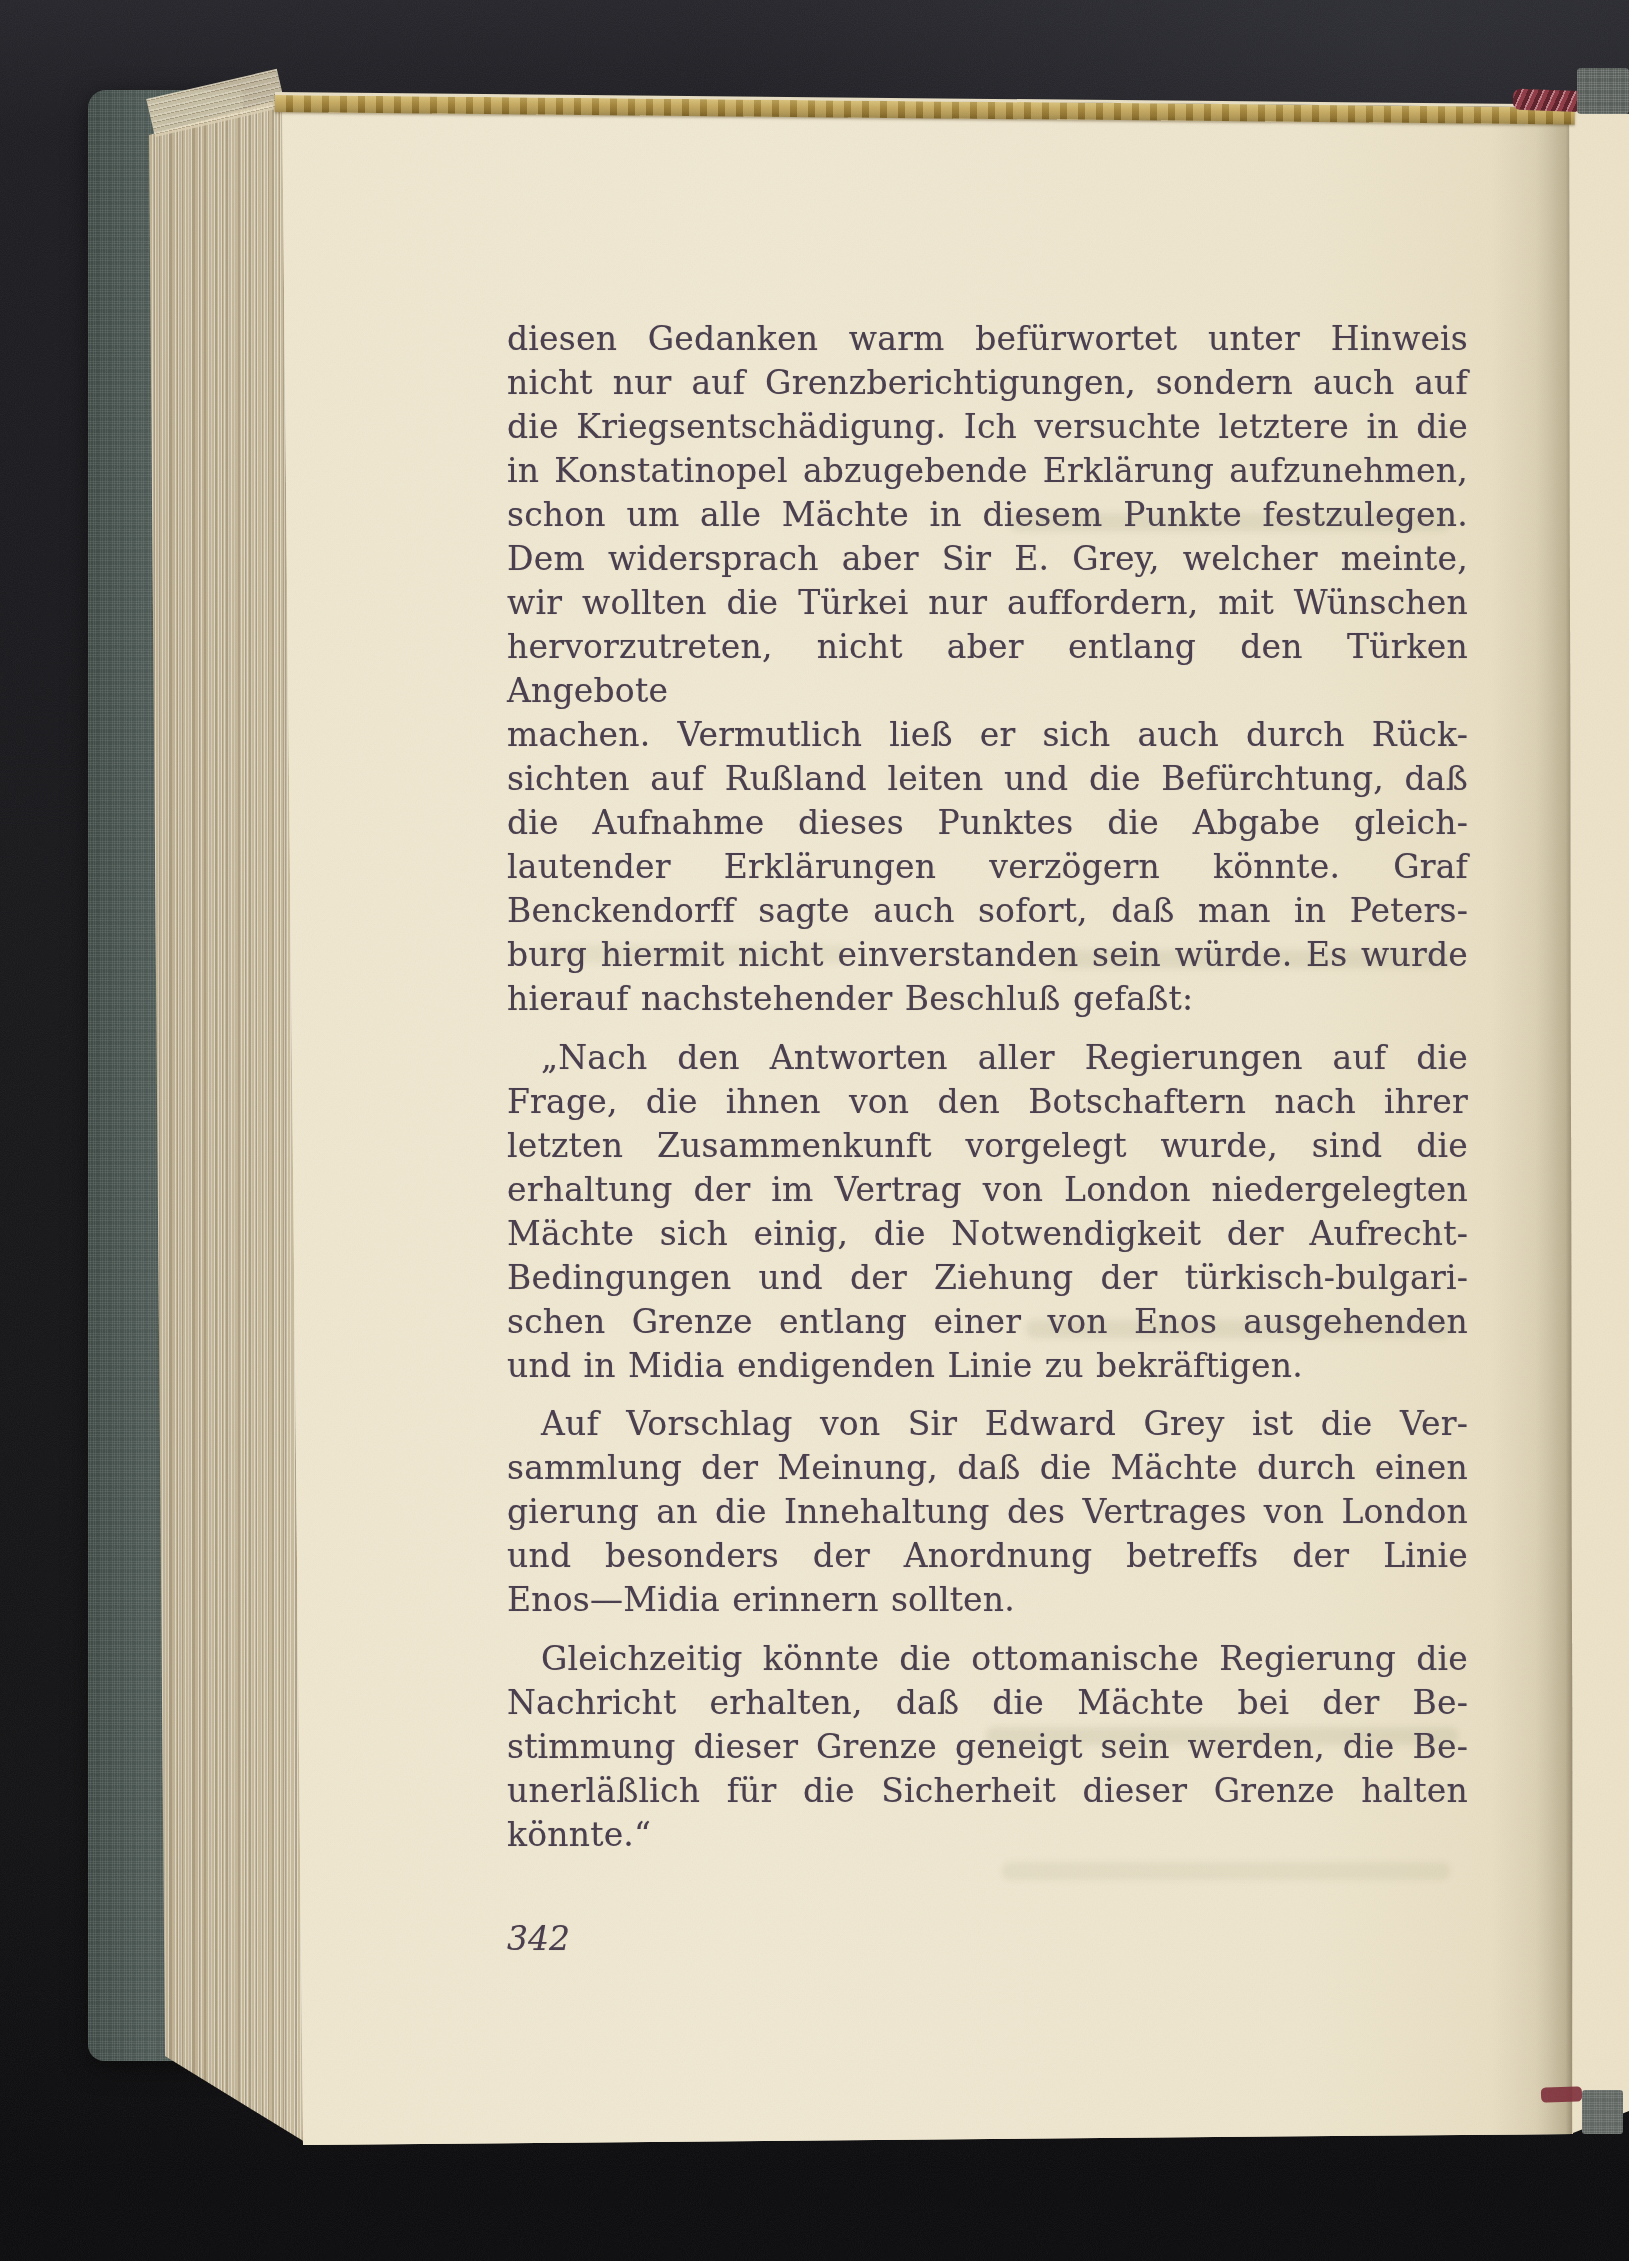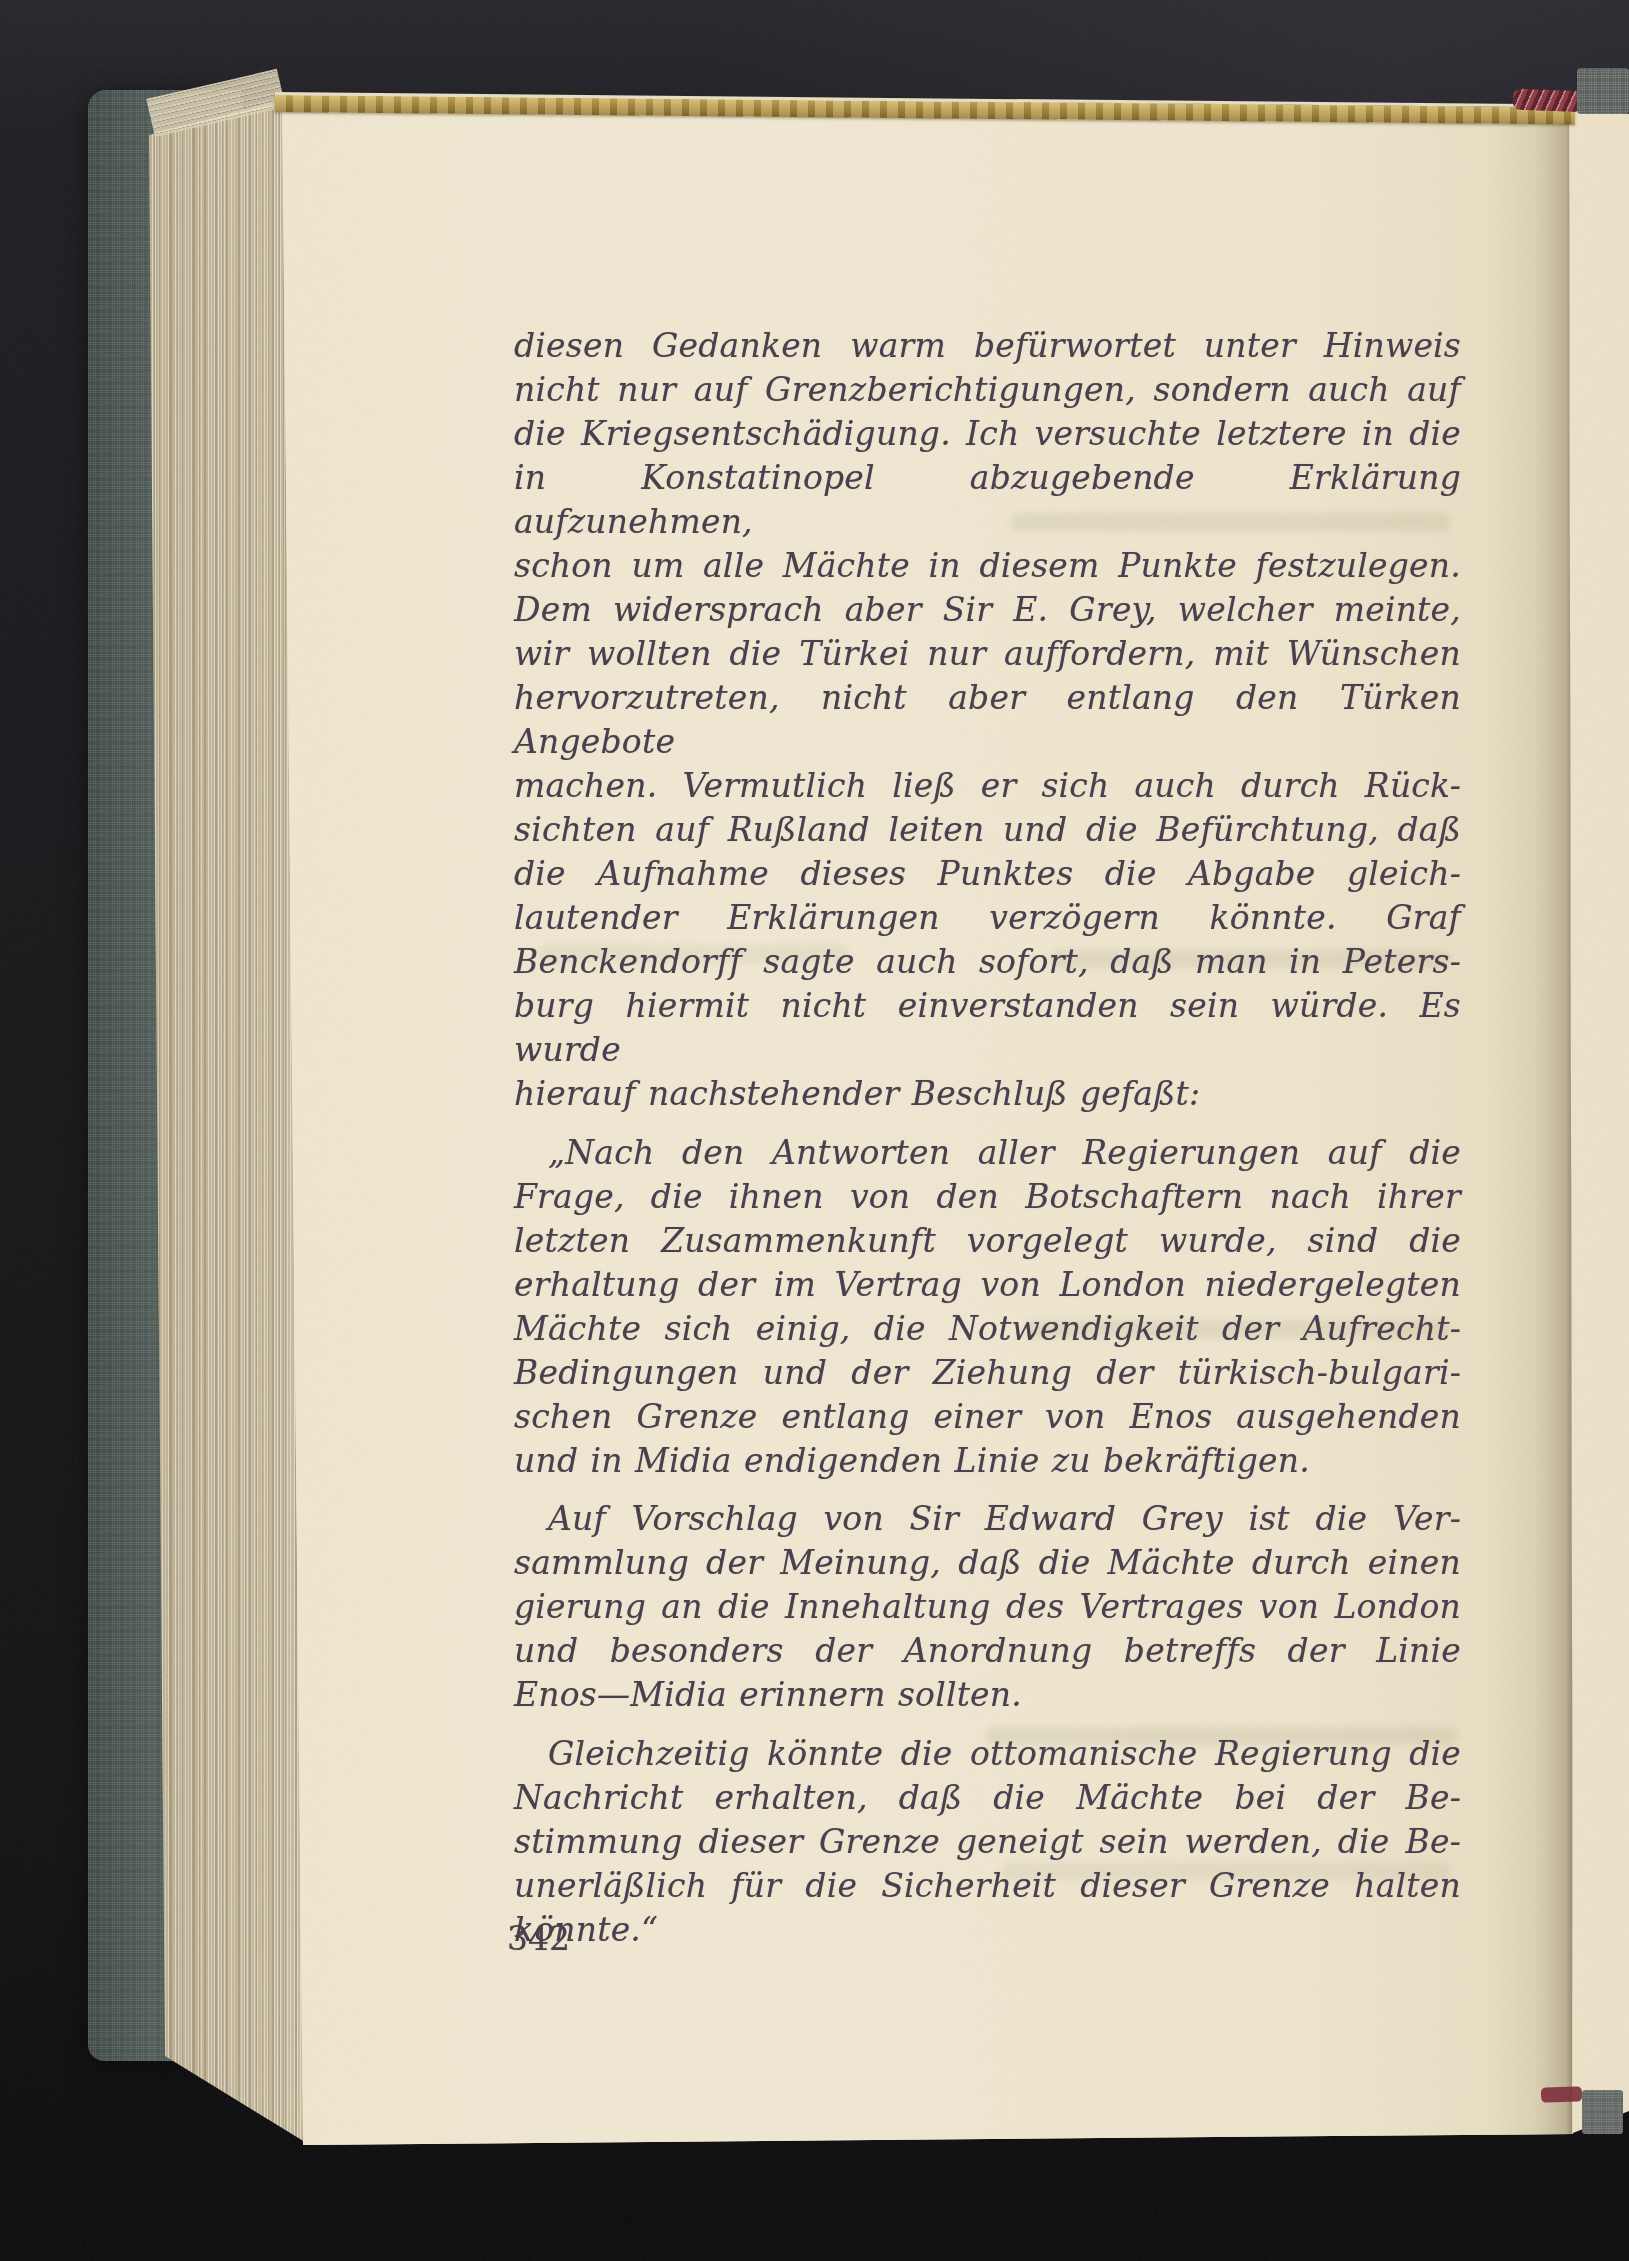--- a/index.html
+++ b/index.html
@@ -69,27 +69,27 @@
 
   
   .gutter{position:absolute;left:1491px;top:98px;width:81px;height:2036px;
     background:linear-gradient(90deg, rgba(120,100,60,0) 0%, rgba(120,100,60,.10) 55%, rgba(95,80,45,.28) 92%, rgba(70,55,30,.45) 100%);}
 
   
   .text-block{position:absolute;left:507px;top:317px;width:961px;
     font-size:33px;line-height:44px;color:#463b4a;
     text-shadow:0 0 0.8px rgba(71,59,74,.40);
     letter-spacing:0.2px;word-spacing:1.6px;}
-  .para{margin:7px;font-style:italic;}
+  .para{margin:0;}
   .para + .para{margin-top:14.7px;}
   .line{text-align:justify;text-align-last:justify;text-justify:inter-word;}
   .line.last{text-align-last:left;}
   .para.indent .line:first-child{padding-left:34px;}
   .page-number{position:absolute;left:507px;top:1919px;font-size:33px;color:#463b4a;
-    text-shadow:0 0 0.8px rgba(71,59,74,.40);}
+    text-shadow:0 0 0.8px rgba(71,59,74,.40);font-style:italic;}
 
   
   .ghost{position:absolute;height:18px;border-radius:8.1px;background:rgba(148,150,112,.16);filter:blur(3.3px);}
   .g1{left:1010px;top:513px;width:440px;}
   .g2{left:538px;top:945px;width:310px;opacity:.7;}
   .g3{left:1051px;top:950px;width:399px;}
   .g4{left:1026px;top:1320px;width:424px;}
   .g5{left:986px;top:1727px;width:472px;}
   .g6{left:1002px;top:1862px;width:448px;opacity:.8;}
 

